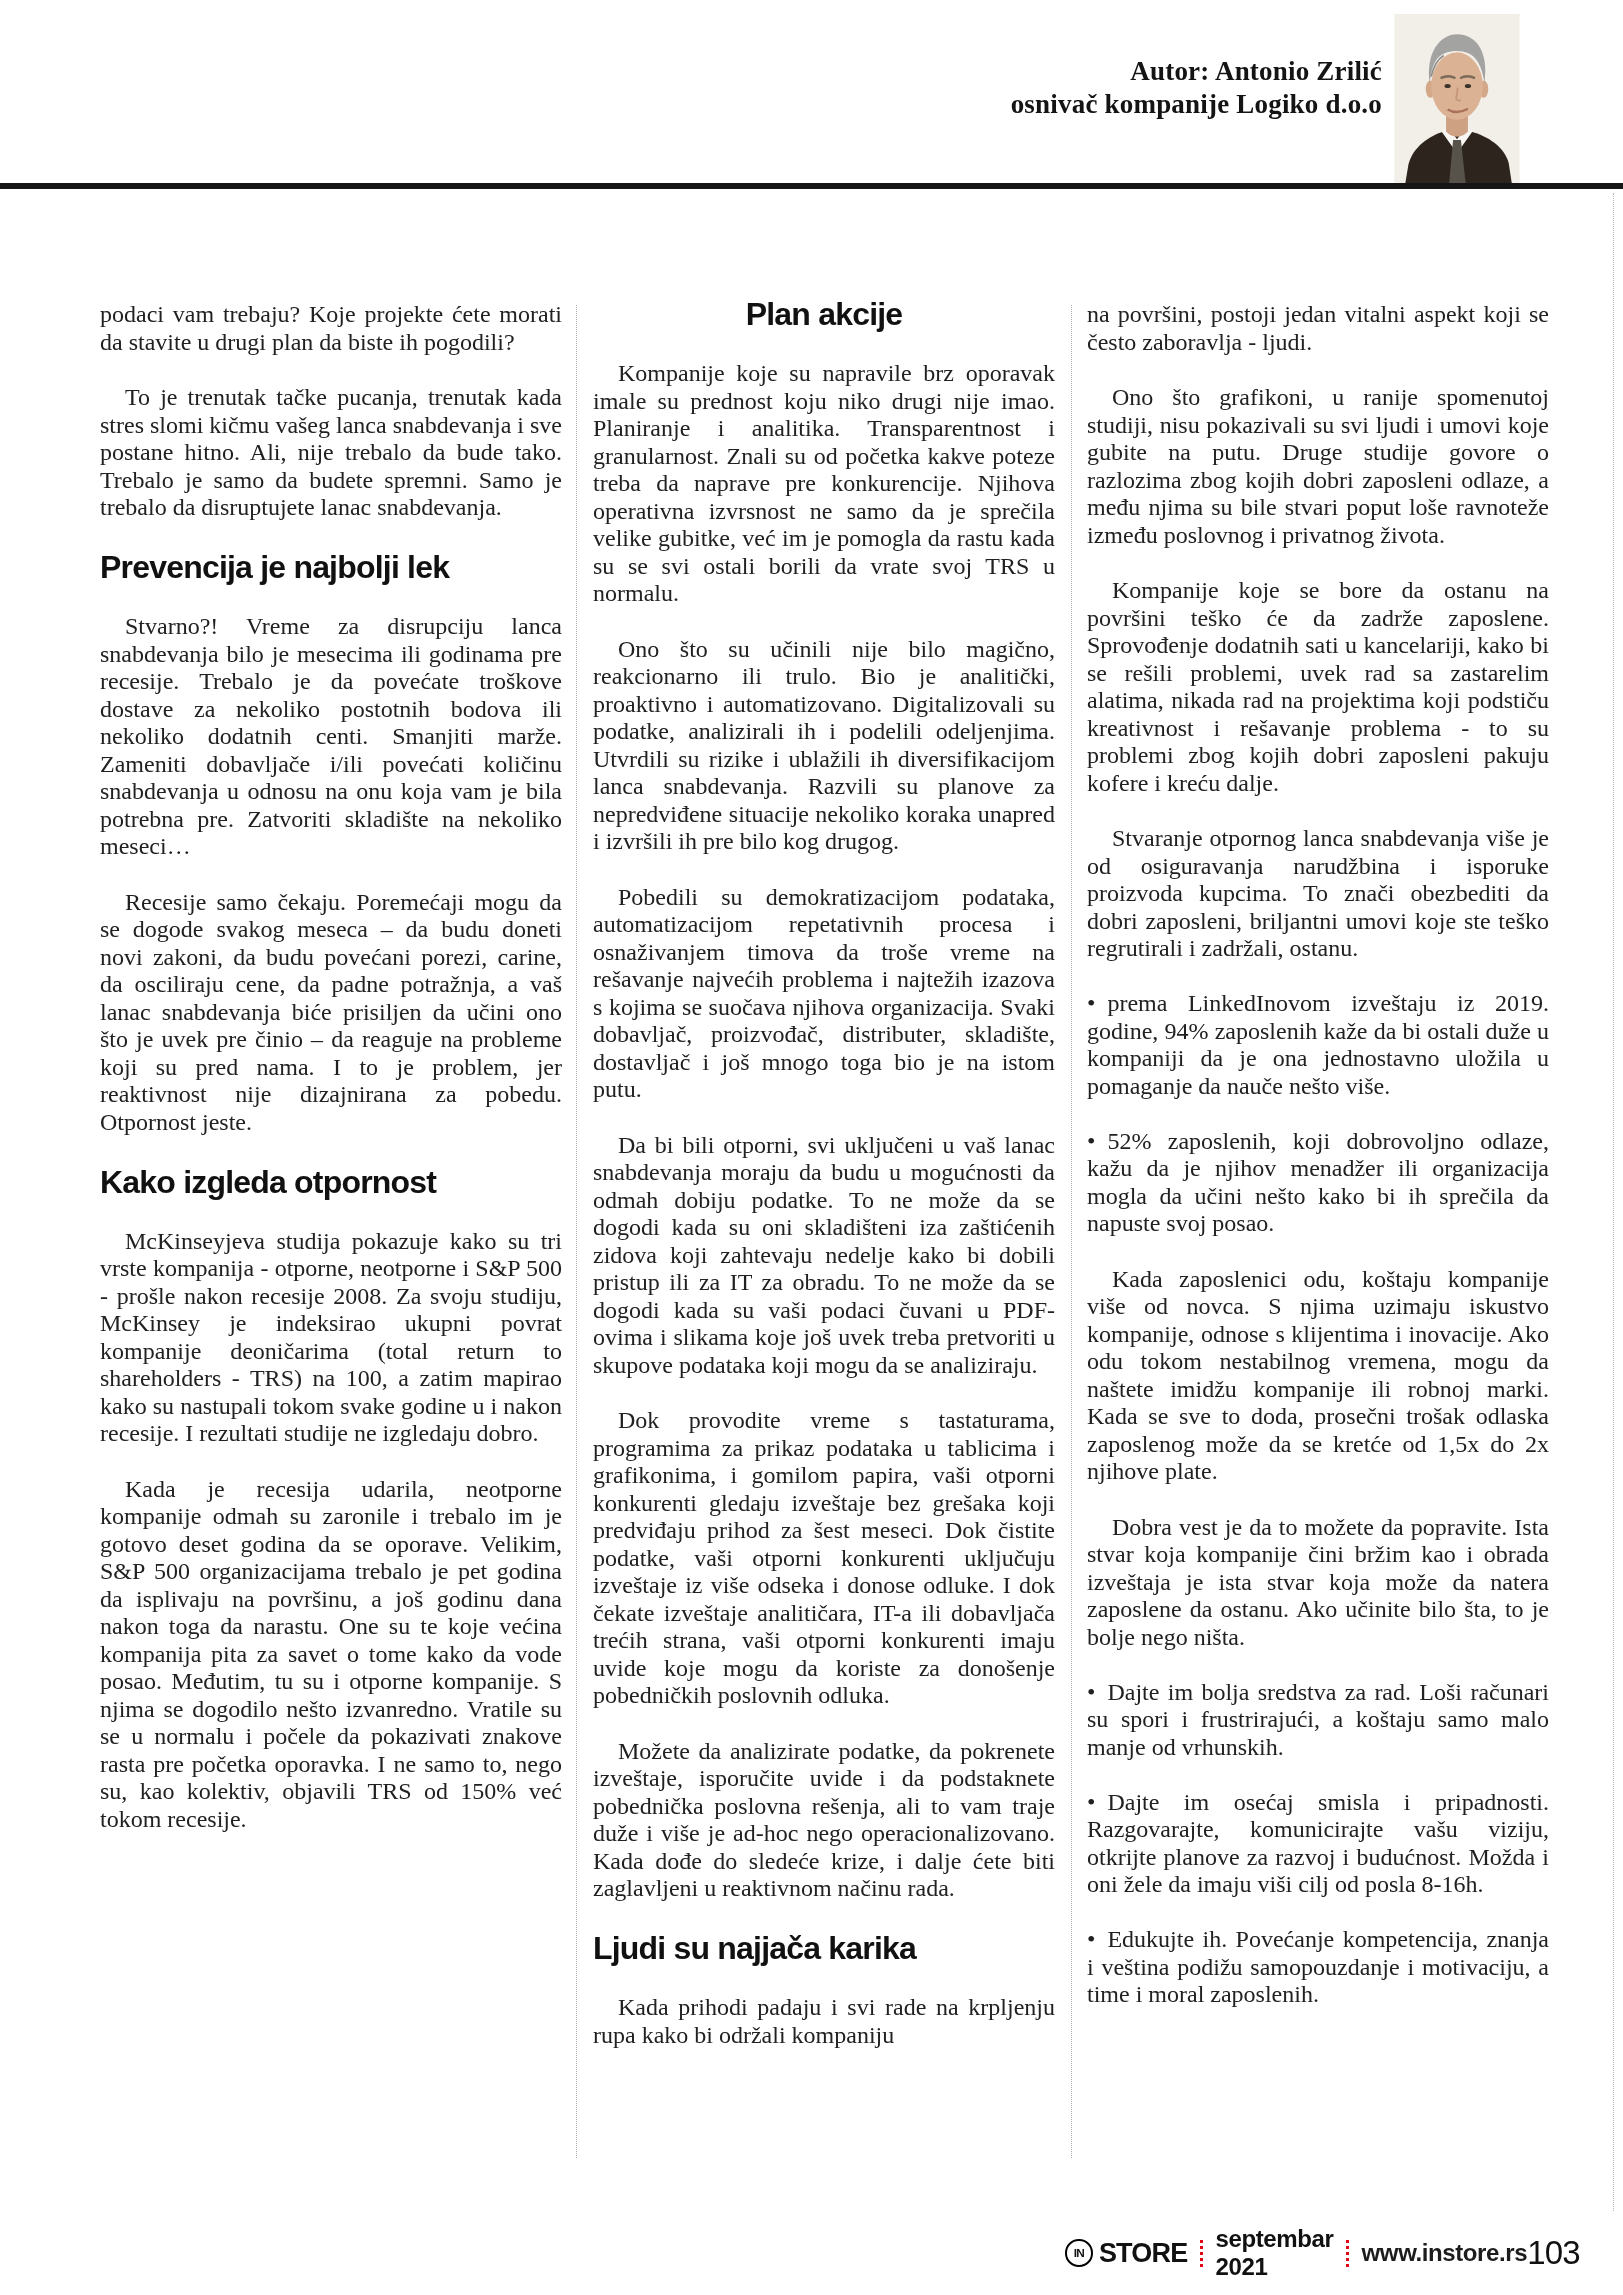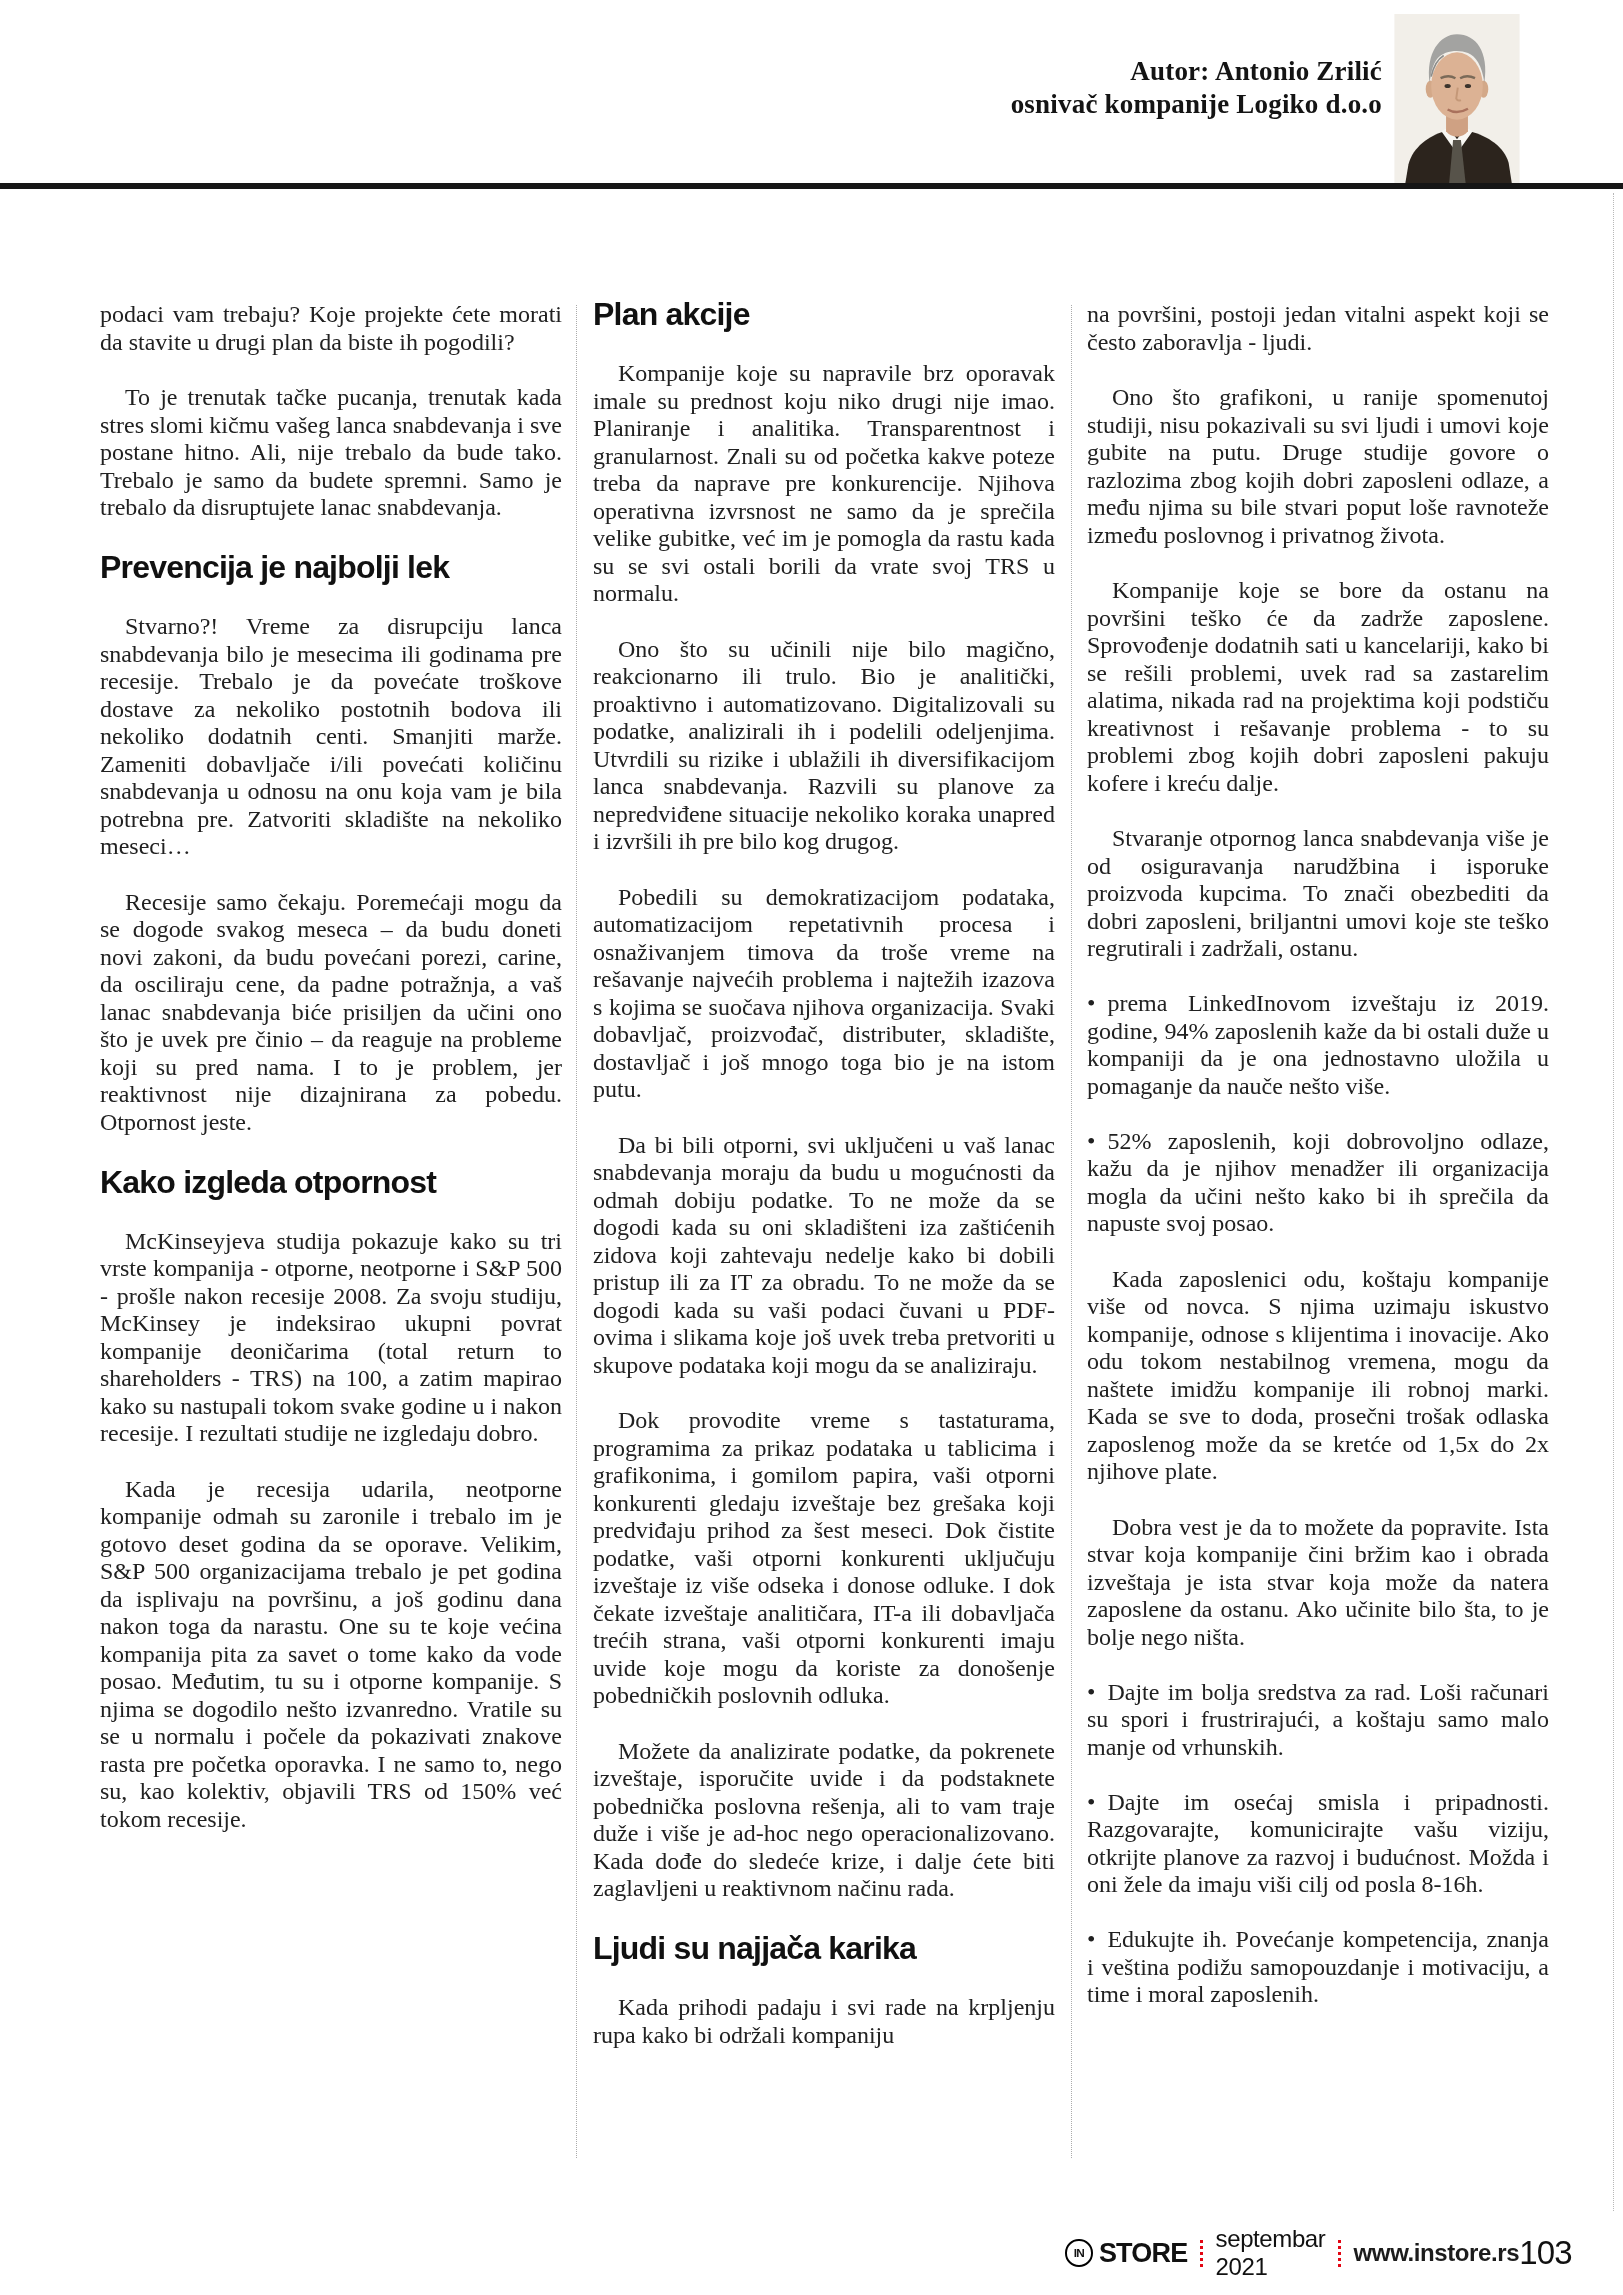--- a/index.html
+++ b/index.html
@@ -13,34 +13,34 @@
   
   .col{position:absolute;top:301px;width:462px;font-size:24px;line-height:27.5px;
        text-align:justify;color:#212121;}
   .col1{left:100px}.col2{left:593px}.col3{left:1087px}
   .col p{margin:0 0 27.5px 0;}
   .col p.indent{text-indent:25px;margin-top:28px;}
   .col p.cont{text-indent:0;}
   .col p.bullet{text-indent:0;}
   h2.colhead{font-family:"Liberation Sans",sans-serif;font-weight:700;font-size:32px;
              line-height:36px;margin:23.6px 0 17.3px 0;letter-spacing:-0.8px;color:#111;text-align:left;}
-  .col > h2.colhead:first-child{margin-top:-4.7px;}
+  .col > h2.colhead:first-child{margin-top:-4.7px;text-align:center;}
   
   .colsep{position:absolute;top:305px;height:1853px;width:0;border-left:1.6px dotted #ababab;}
   .sep1{left:576px}.sep2{left:1071px}
   .edge-mark{position:absolute;top:193px;left:1613px;height:2018px;width:0;border-left:1.6px dotted #b8b8b8;}
   
   .pfooter{position:absolute;top:2235px;left:1065px;width:468px;height:36px;
            display:flex;align-items:center;font-family:"Liberation Sans",sans-serif;color:#111;}
   .logo-circle{flex:0 0 auto;width:23.6px;height:23.6px;border:2.4px solid #000;border-radius:50%;
                display:flex;align-items:center;justify-content:center;font-size:11.8px;font-weight:700;
                letter-spacing:-0.8px;}
   .brand{font-size:27px;font-weight:700;letter-spacing:-0.8px;margin-left:6.3px;}
   .fsep{height:27px;width:0;border-left:3.1px dotted #e30613;margin:0 12.6px;}
-  .issue{font-size:24px;font-weight:400;letter-spacing:-0.4px;}
+  .issue{font-size:24px;font-weight:700;letter-spacing:-0.4px;}
   .site{font-size:24px;font-weight:700;color:#1c1c1c;letter-spacing:-0.4px;}
   .pageno{margin-left:auto;font-size:33px;font-weight:400;letter-spacing:-0.8px;}
 </style>
 </head>
 <body>
 
 <div class="page">
 
   <div class="author">
     <div>Autor: Antonio Zrilić</div>

